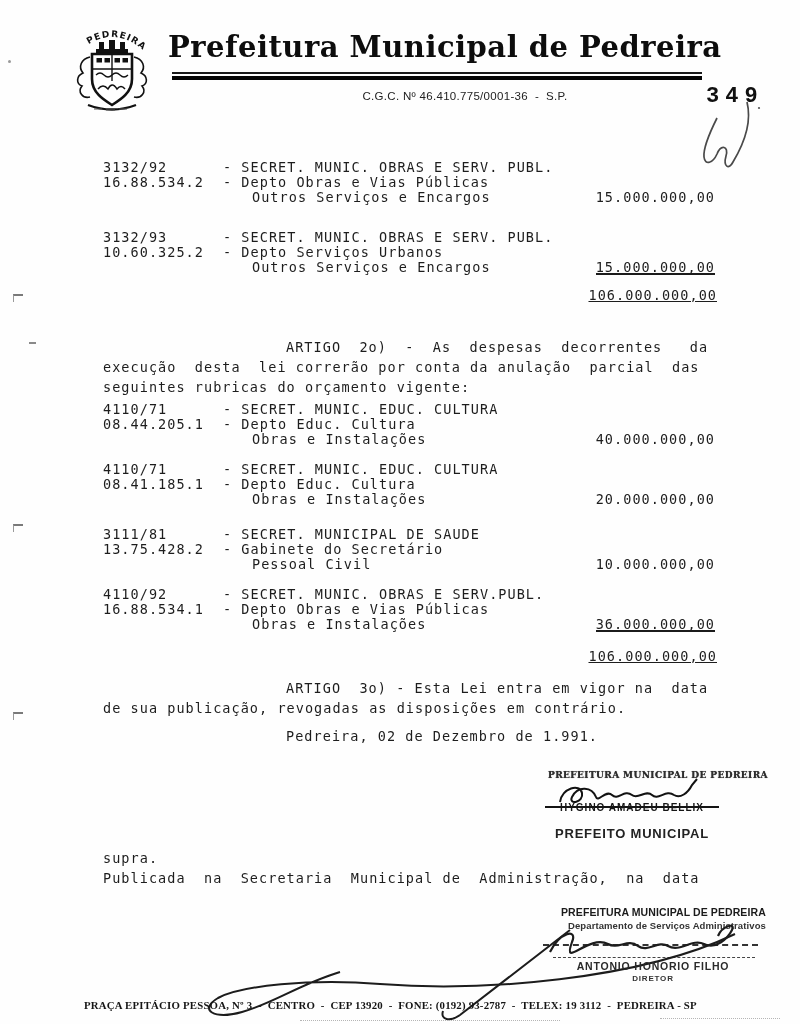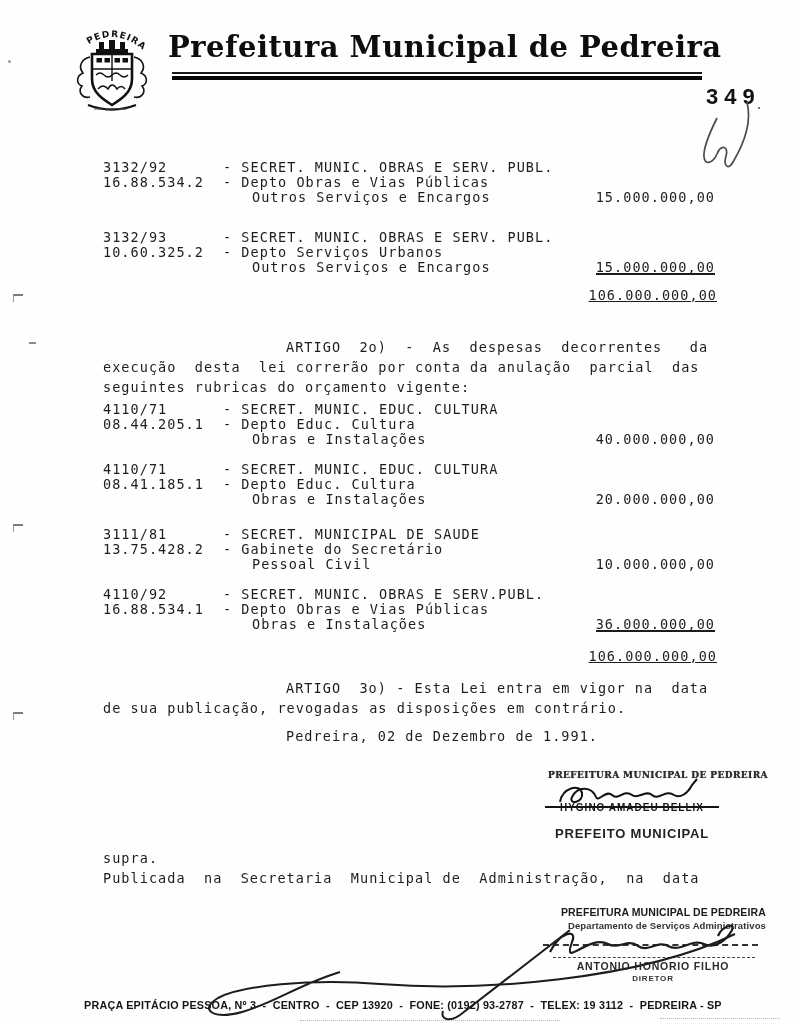--- a/index.html
+++ b/index.html
@@ -16,21 +16,21 @@
   }
   .rule-thin { position:absolute; left:172px; top:72px; width:530px; height:2px; background:#1a1a1a; }
   .rule-thick{ position:absolute; left:172px; top:76px; width:530px; height:4px; background:#050505; }
   .cgc {
     position:absolute; left:300px; top:90px; width:330px; text-align:center;
     font-family:"Liberation Sans", sans-serif; font-size:11.5px; color:#222;
     letter-spacing:0.3px; white-space:pre;
   }
   .pageno {
     position:absolute; left:706px; top:84px;
-    font-family:Liberation Sans, sans-serif; font-weight:bold; font-size:22px;
+    font-family:Liberation Mono, monospace; font-weight:bold; font-size:22px;
     letter-spacing:6px; color:#111;
   }
   .logo { position:absolute; left:62px; top:16px; width:100px; height:102px; }
   
   .mono { font-family:"DejaVu Sans Mono", monospace; font-size:13.5px; letter-spacing:1.05px; color:#1d1d1d; }
   .item { position:absolute; left:103px; width:612px; }
   .bline { display:flex; height:15px; line-height:15px; white-space:pre; }
   .code { flex:0 0 120px; width:120px; }
   .cat  { padding-left:29px; }
   .amt  { margin-left:auto; }
@@ -76,21 +76,21 @@
     letter-spacing:0.8px; color:#2a2a2a; white-space:nowrap;
   }
   .role2 {
     position:absolute; left:553px; top:974px; width:200px; text-align:center;
     font-family:"Liberation Sans", sans-serif; font-weight:bold; font-size:8px;
     letter-spacing:0.8px; color:#333;
   }
   
   .footer {
     position:absolute; left:84px; top:999px; width:700px;
-    font-family:Liberation Sans, sans-serif; font-weight:bold; font-size:10.8px;
+    font-family:Liberation Serif, serif; font-weight:bold; font-size:10.8px;
     color:#151515; letter-spacing:0.2px; white-space:pre;
   }
   .dots-b1 { position:absolute; left:300px; top:1020px; width:260px; border-top:1px dotted #b5b5b5; }
   .dots-b2 { position:absolute; left:660px; top:1018px; width:120px; border-top:1px dotted #b5b5b5; }
   
   .art { position:absolute; }
   .art-corner { width:9px; height:6px; border-top:2px solid #7a7a7a; border-left:1px solid #9a9a9a; }
   .art-dash   { width:7px; border-top:2px solid #8a8a8a; }
   .art-dot    { width:3px; height:3px; background:#9a9a9a; border-radius:50%; }
   svg { display:block; }
@@ -124,20 +124,21 @@
     <path d="M28,40 c-9,2 -12,10 -7,16 c-7,3 -7,11 -1,13 c-5,6 1,13 8,11" fill="none" stroke="#111" stroke-width="1.6"></path>
     <path d="M72,40 c9,2 12,10 7,16 c7,3 7,11 1,13 c5,6 -1,13 -8,11" fill="none" stroke="#111" stroke-width="1.6"></path>
 
     <path d="M26,88 q24,9 48,0" fill="none" stroke="#111" stroke-width="2.4"></path>
     <path d="M32,92 h8 m4,1 h9 m4,-1 h8" stroke="#555" stroke-width="1.2"></path>
   </svg>
 
   <div class="title">Prefeitura Municipal de Pedreira</div>
   <div class="rule-thin"></div>
   <div class="rule-thick"></div>
+  <div class="cgc">C.G.C. Nº 46.410.775/0001-36  -  S.P.</div>
   <div class="pageno">349</div>
 
   <svg style="position:absolute;left:695px;top:92px" width="80" height="85" viewBox="0 0 80 85">
     <path d="M52,10 C57,30 50,50 38,70 C34,78 28,75 31,64 C34,54 26,52 22,62 C18,71 10,74 9,65 C8,55 16,38 22,26" fill="none" stroke="#4a4a4a" stroke-width="1.7"></path>
     <circle cx="64" cy="16" r="1.1" fill="#555"></circle>
   </svg>
 
   <div class="item mono" style="top:160px">
     <div class="bline"><span class="code">3132/92</span><span>- SECRET. MUNIC. OBRAS E SERV. PUBL.</span></div>
     <div class="bline"><span class="code">16.88.534.2</span><span>- Depto Obras e Vias Públicas</span></div>

